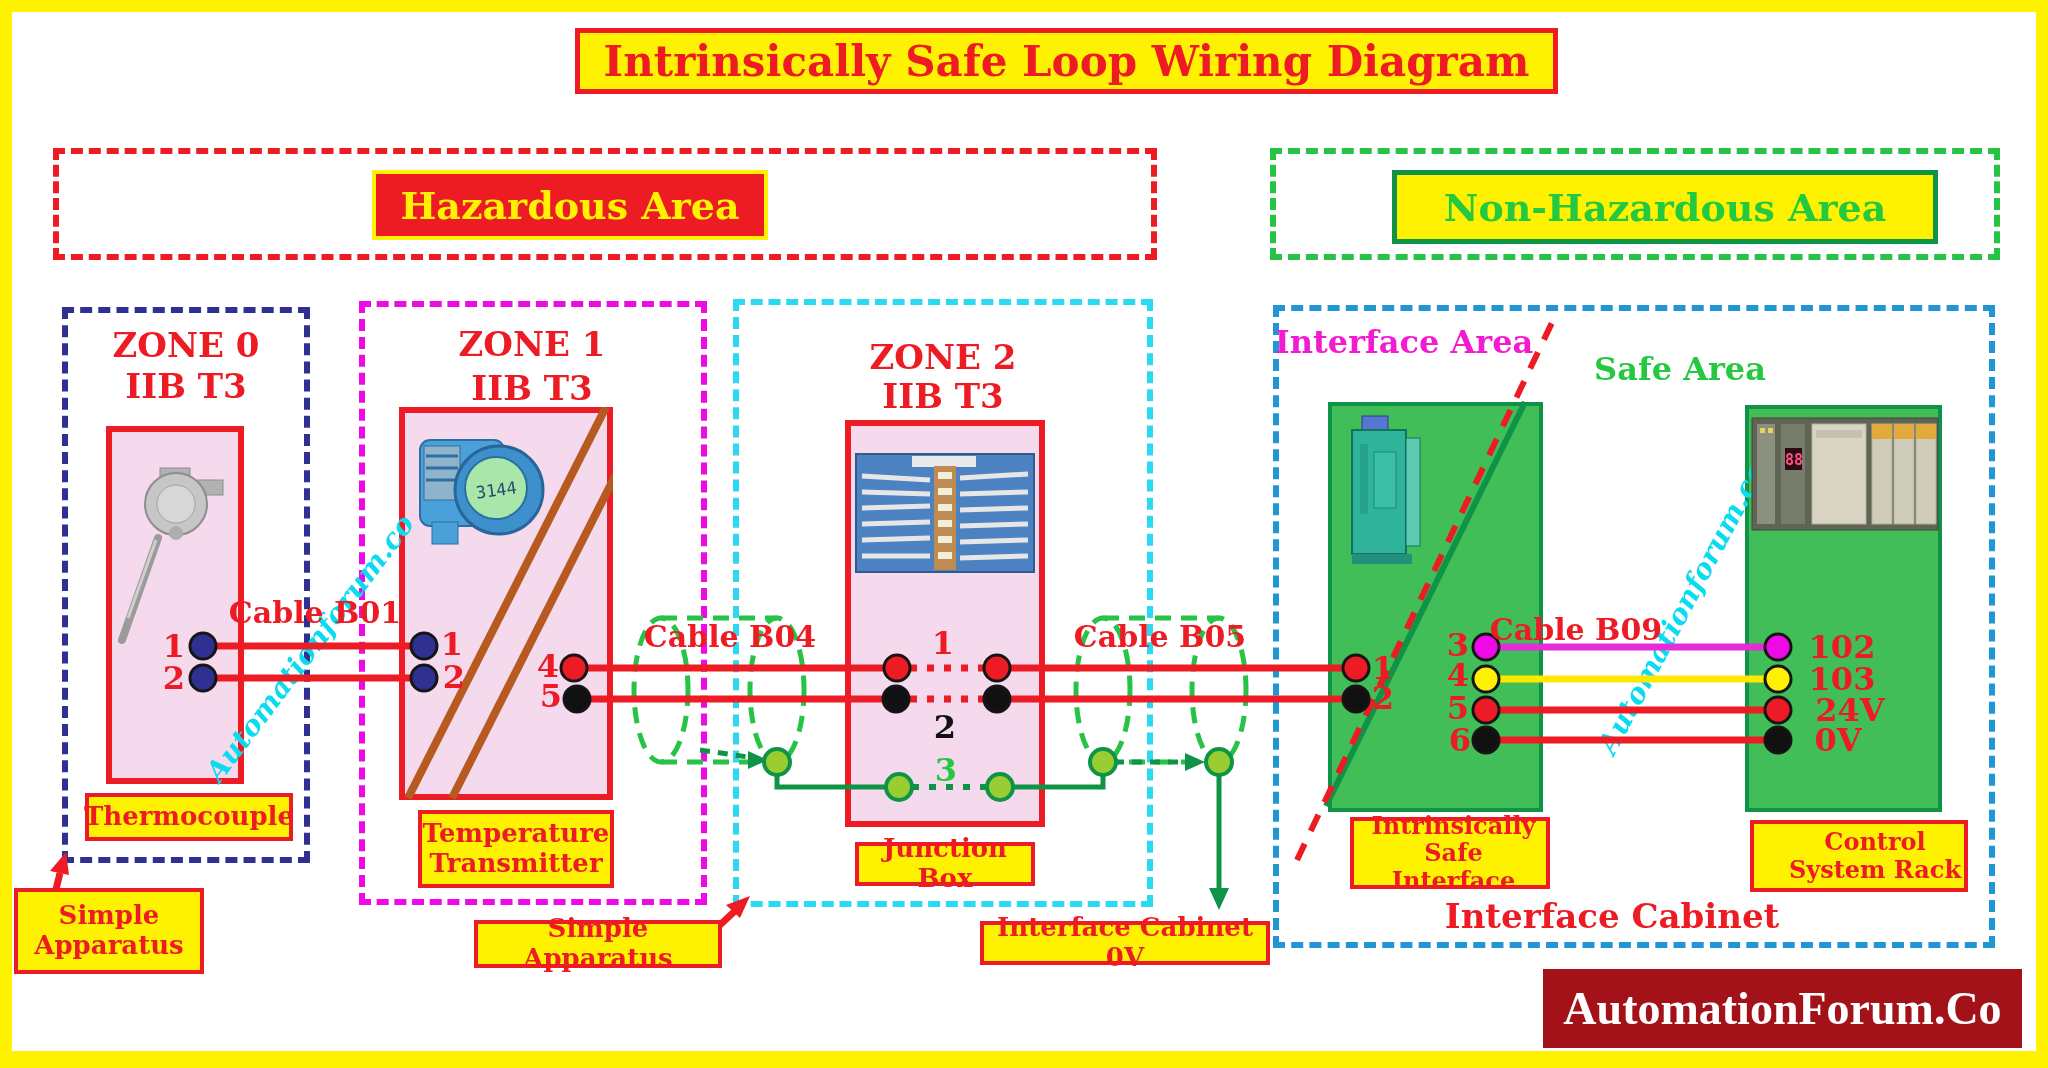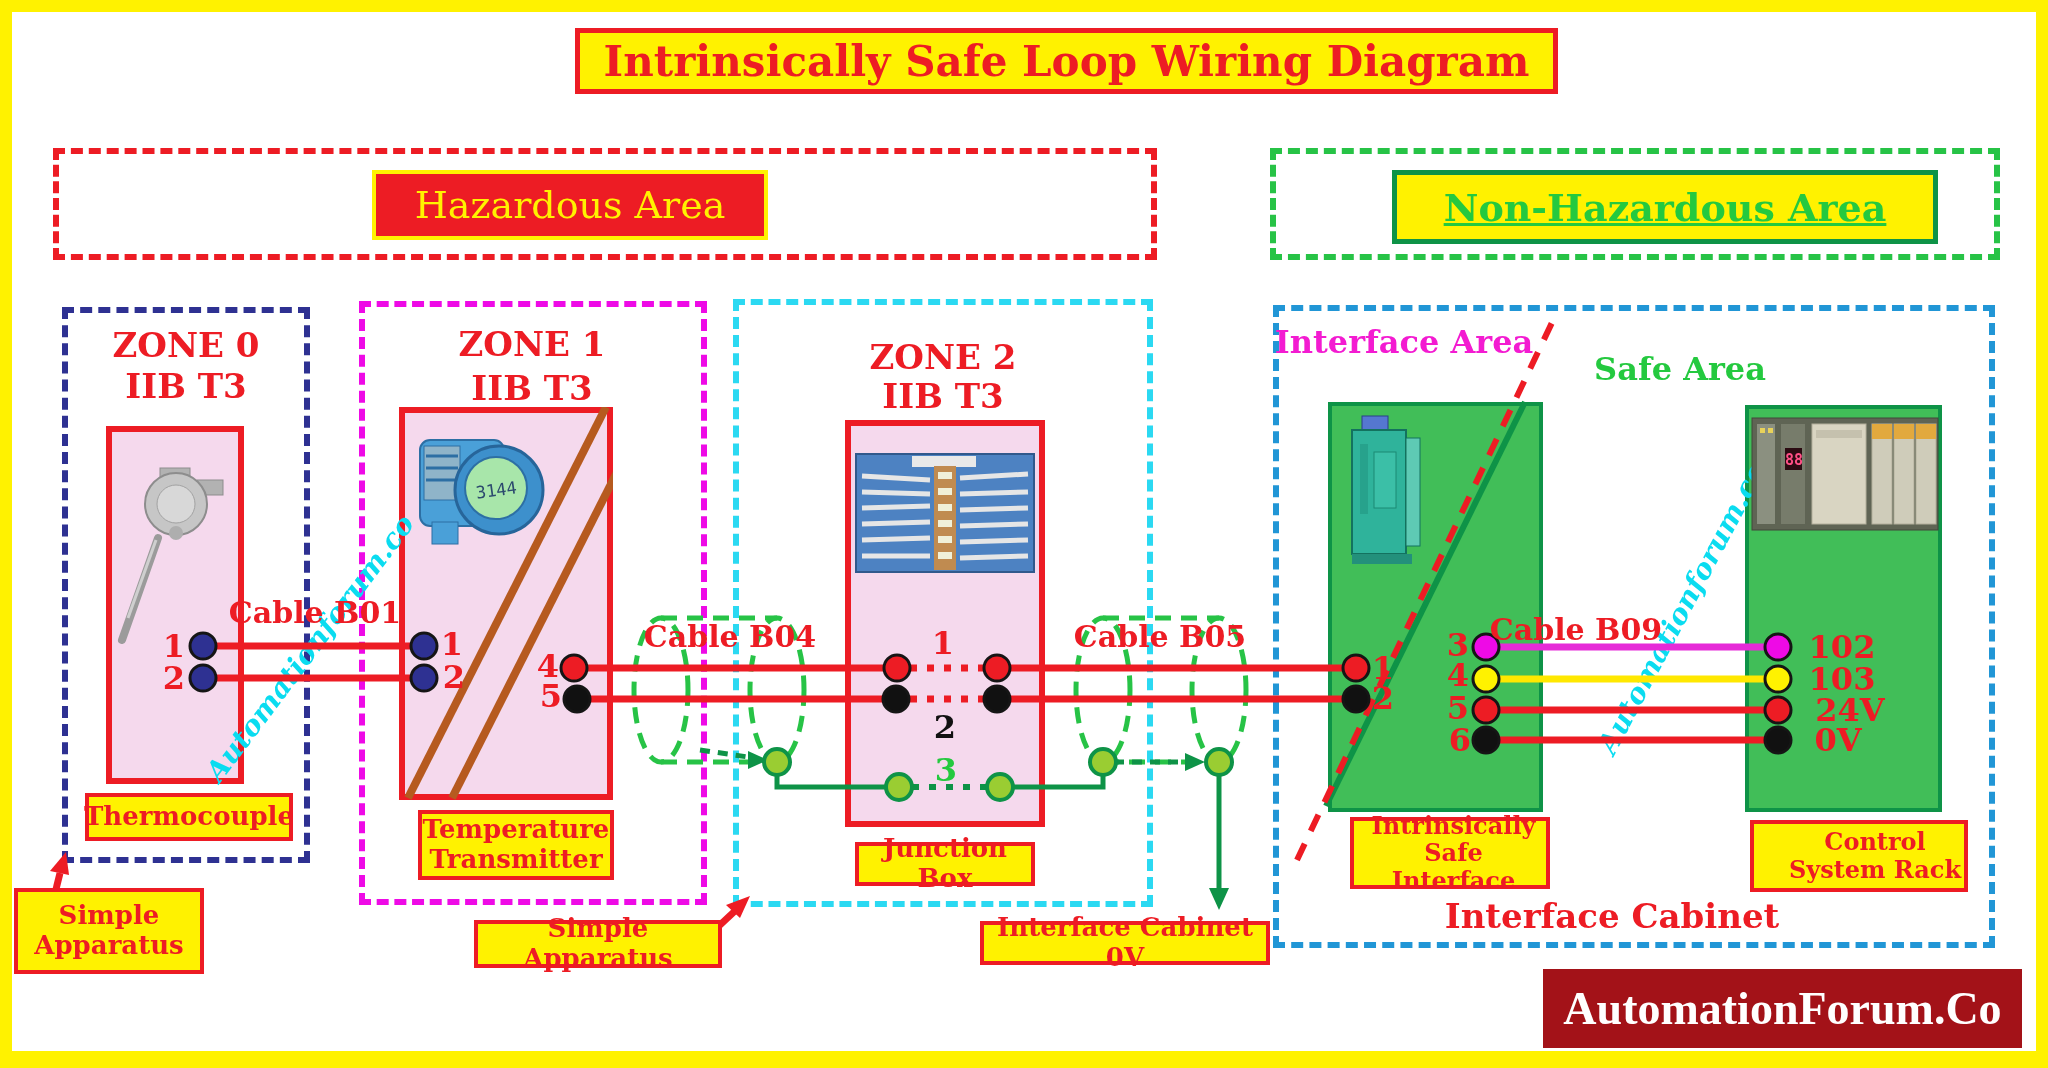--- a/index.html
+++ b/index.html
@@ -224,24 +224,24 @@
       <polygon points="66,852 69,875 50,871" stroke="none"></polygon>
       <line x1="706" y1="938" x2="736" y2="910" stroke-width="7"></line>
       <polygon points="750,896 740,918 726,905" stroke="none"></polygon>
     </g>
   </svg>
 
   <div class="title-box">Intrinsically Safe Loop Wiring Diagram</div>
 
   <div class="lbl" style="left:372px;top:170px;width:396px;height:70px;background:var(--red,#ED1C24);
               color:var(--yellow,#FFF200);border:4px solid var(--yellow,#FFF200);box-sizing:border-box;
-              display:flex;align-items:center;justify-content:center;font-size:38px;font-weight:normal;">Hazardous Area</div>
+              display:flex;align-items:center;justify-content:center;font-size:38px;font-weight:bold;">Hazardous Area</div>
   <div class="lbl" style="left:1392px;top:170px;width:546px;height:74px;background:var(--yellow,#FFF200);
               color:var(--safe_green,#24C93F);border:5px solid var(--dark_green,#0E9347);box-sizing:border-box;
-              display:flex;align-items:center;justify-content:center;font-size:38px;font-weight:bold;text-decoration:underline;">Non-Hazardous Area</div>
+              display:flex;align-items:center;justify-content:center;font-size:38px;font-weight:bold;">Non-Hazardous Area</div>
 
   <div class="ztitle" style="left:186px;top:345px;">ZONE 0</div>
   <div class="ztitle" style="left:186px;top:386px;">IIB T3</div>
   <div class="ztitle" style="left:532px;top:344px;">ZONE 1</div>
   <div class="ztitle" style="left:532px;top:388px;">IIB T3</div>
   <div class="ztitle" style="left:943px;top:357px;">ZONE 2</div>
   <div class="ztitle" style="left:943px;top:396px;">IIB T3</div>
 
   <div class="ztitle" style="left:1404px;top:342px;color:var(--interface_magenta,#F31BD1);font-size:32px;">Interface Area</div>
   <div class="ztitle" style="left:1680px;top:369px;color:var(--safe_green,#24C93F);font-size:32px;">Safe Area</div>
@@ -266,21 +266,21 @@
   <div class="tnum" style="left:1458px;top:645px;">3</div>
   <div class="tnum" style="left:1458px;top:675px;">4</div>
   <div class="tnum" style="left:1458px;top:708px;">5</div>
   <div class="tnum" style="left:1460px;top:740px;">6</div>
   <div class="tnum" style="left:1842px;top:647px;">102</div>
   <div class="tnum" style="left:1842px;top:679px;">103</div>
   <div class="tnum" style="left:1850px;top:710px;">24V</div>
   <div class="tnum" style="left:1838px;top:740px;">0V</div>
 
   <div class="tag" style="left:85px;top:793px;width:208px;height:48px;">Thermocouple</div>
-  <div class="tag" style="left:418px;top:810px;width:196px;height:70px;">Temperature Transmitter</div>
+  <div class="tag" style="left:418px;top:810px;width:196px;height:78px;">Temperature Transmitter</div>
   <div class="tag" style="left:855px;top:842px;width:180px;height:44px;">Junction Box</div>
   <div class="tag" style="left:14px;top:888px;width:190px;height:86px;">Simple Apparatus</div>
   <div class="tag" style="left:474px;top:920px;width:248px;height:48px;">Simple Apparatus</div>
   <div class="tag" style="left:980px;top:921px;width:290px;height:44px;">Interface Cabinet 0V</div>
   <div class="tag" style="left:1350px;top:817px;width:200px;height:72px;font-size:24px;padding-left:7px;">Intrinsically Safe Interface</div>
   <div class="tag" style="left:1750px;top:820px;width:218px;height:72px;font-size:24px;padding-left:32px;">Control System Rack</div>
 
   <div class="logo">AutomationForum.Co</div>
 
   <div class="frame"></div>

